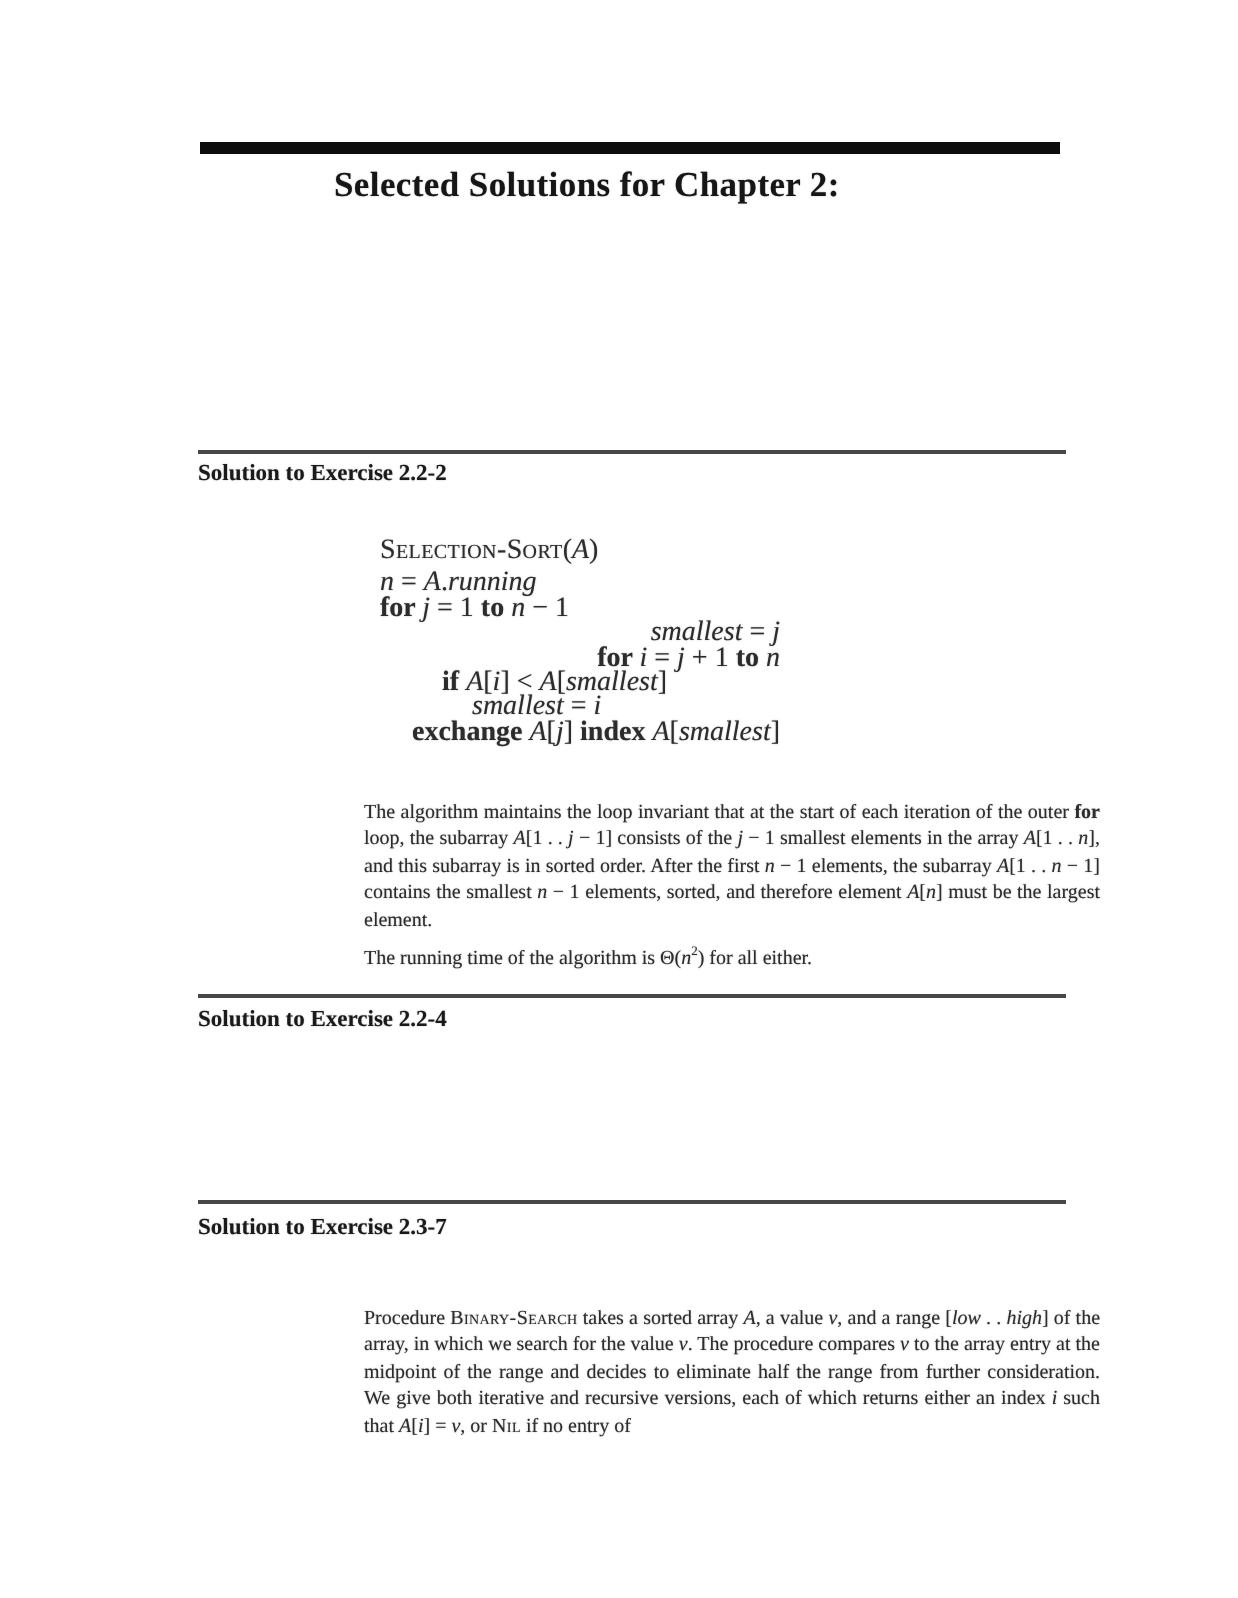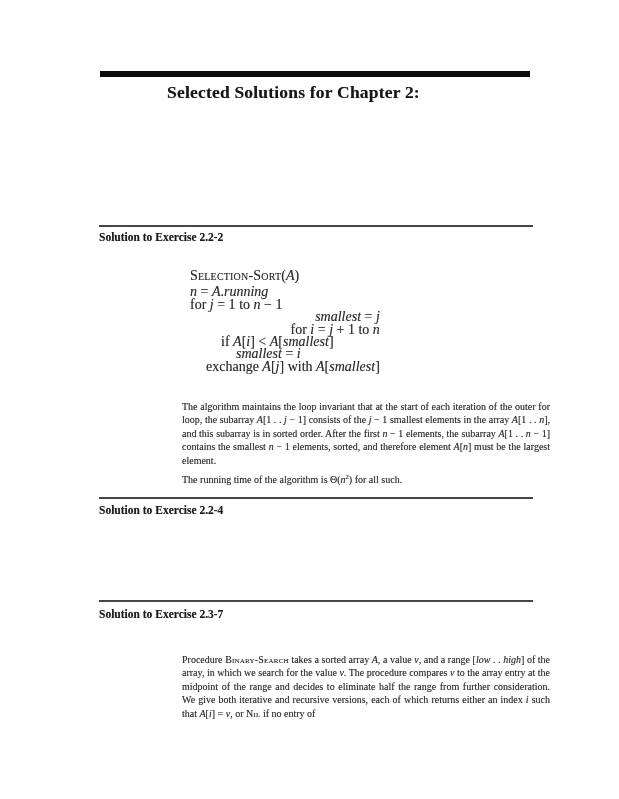--- a/index.html
+++ b/index.html
@@ -17,21 +17,21 @@
            color:#1a1a1a;line-height:1.1;}
   .code{position:absolute;left:170px;top:270px;font-size:14px;line-height:12.4px;
         color:#2c2c2c;white-space:nowrap;margin-left:20px;}
   .cl.i1{padding-left:16px;text-align:right;}
   .cl.i2{padding-left:31px;}
   .cl.i3{padding-left:46px;}
   .cl.ph{margin-bottom:4px;}
   .para{position:absolute;left:170px;width:368px;margin:12px;font-size:10px;
         line-height:13.4px;text-align:justify;color:#2c2c2c;}
   .para.single{width:auto;text-align:left;white-space:nowrap;}
-  .kw{font-weight:400;}
+  .kw{font-weight:700;}
   .it{font-style:italic;}
   .sc{font-variant:small-caps;letter-spacing:.2px;}
   .sup{font-size:6.5px;vertical-align:super;line-height:0;}
 </style>
 </head>
 <body>
 
 <div id="page">
 
   <div class="bar-thick"></div>
@@ -44,25 +44,25 @@
   <h2 class="heading" style="top:231px">Solution to Exercise 2.2-2</h2>
 
   <div class="code">
     <div class="cl i0 ph"><span class="sc">Selection-Sort</span><span>(</span><span class="it">A</span><span>)</span></div>
     <div class="cl i0"><span class="it">n</span><span> = </span><span class="it">A</span><span>.</span><span class="it">running</span></div>
     <div class="cl i0"><span class="kw">for </span><span class="it">j</span><span> = 1 </span><span class="kw">to </span><span class="it">n</span><span> − 1</span></div>
     <div class="cl i1"><span class="it">smallest</span><span> = </span><span class="it">j</span></div>
     <div class="cl i1"><span class="kw">for </span><span class="it">i</span><span> = </span><span class="it">j</span><span> + 1 </span><span class="kw">to </span><span class="it">n</span></div>
     <div class="cl i2"><span class="kw">if </span><span class="it">A</span><span>[</span><span class="it">i</span><span>] &lt; </span><span class="it">A</span><span>[</span><span class="it">smallest</span><span>]</span></div>
     <div class="cl i3"><span class="it">smallest</span><span> = </span><span class="it">i</span></div>
-    <div class="cl i1"><span class="kw">exchange </span><span class="it">A</span><span>[</span><span class="it">j</span><span>] </span><span class="kw">with </span><span class="it">A</span><span>[</span><span class="it">smallest</span><span>]</span></div>
+    <div class="cl i1"><span class="kw">exchange </span><span class="it">A</span><span>[</span><span class="it">j</span><span>] </span><span class="kw">index </span><span class="it">A</span><span>[</span><span class="it">smallest</span><span>]</span></div>
   </div>
 
   <p class="para" style="top:388px"><span>The algorithm maintains the loop invariant that at the start of each iteration of the outer </span><span class="kw">for</span><span> loop, the subarray </span><span class="it">A</span><span>[1 . . </span><span class="it">j</span><span> − 1] consists of the </span><span class="it">j</span><span> − 1 smallest elements in the array </span><span class="it">A</span><span>[1 . . </span><span class="it">n</span><span>], and this subarray is in sorted order. After the first </span><span class="it">n</span><span> − 1 elements, the subarray </span><span class="it">A</span><span>[1 . . </span><span class="it">n</span><span> − 1] contains the smallest </span><span class="it">n</span><span> − 1 elements, sorted, and therefore element </span><span class="it">A</span><span>[</span><span class="it">n</span><span>] must be the largest element.</span></p>
-  <p class="para single" style="top:461px"><span>The running time of the algorithm is Θ(</span><span class="it">n</span><span class="sup">2</span><span>) for all such.</span></p>
+  <p class="para single" style="top:461px"><span>The running time of the algorithm is Θ(</span><span class="it">n</span><span class="sup">2</span><span>) for all either.</span></p>
 
   <div class="rule" style="top:497px"></div>
   <h2 class="heading" style="top:504px">Solution to Exercise 2.2-4</h2>
 
   <div class="rule" style="top:600px"></div>
   <h2 class="heading" style="top:608px">Solution to Exercise 2.3-7</h2>
   <p class="para" style="top:641px"><span>Procedure </span><span class="sc">Binary-Search</span><span> takes a sorted array </span><span class="it">A</span><span>, a value </span><span class="it">v</span><span>, and a range [</span><span class="it">low</span><span> . . </span><span class="it">high</span><span>] of the array, in which we search for the value </span><span class="it">v</span><span>. The procedure compares </span><span class="it">v</span><span> to the array entry at the midpoint of the range and decides to eliminate half the range from further consideration. We give both iterative and recursive versions, each of which returns either an index </span><span class="it">i</span><span> such that </span><span class="it">A</span><span>[</span><span class="it">i</span><span>] = </span><span class="it">v</span><span>, or </span><span class="sc">Nil</span><span> if no entry of</span></p>
 
 </div>
 

